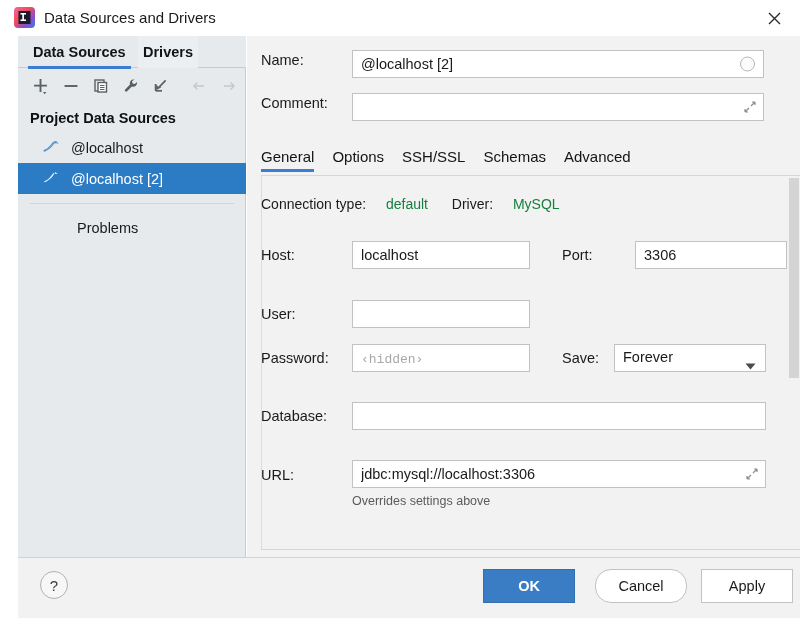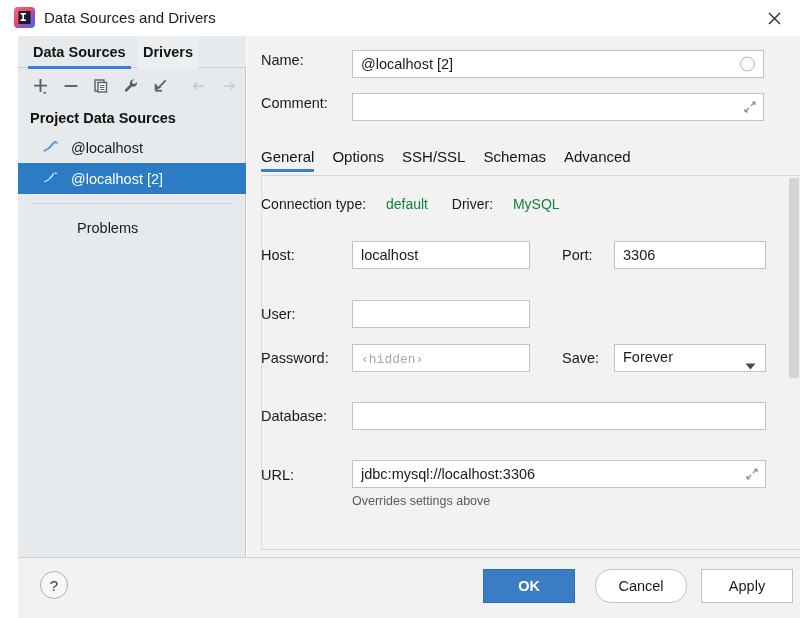--- a/index.html
+++ b/index.html
@@ -447,21 +447,21 @@
       </div>
 
       <div class="field-row" style="left:14px; top:211px;">
         <span class="flabel">Host:</span>
       </div>
       <input class="inp" style="position: absolute; left: 105px; top: 205px; width: 178px;" type="text" value="localhost">
 
       <div class="field-row" style="left:315px; top:211px;">
         <span class="flabel">Port:</span>
       </div>
-      <input class="inp" style="position: absolute; left: 367px; top: 205px; width: 152px;" type="text" value="3306">
+      <input class="inp" style="position: absolute; left: 388px; top: 205px; width: 152px;" type="text" value="3306">
 
       <div class="field-row" style="left:14px; top:270px;">
         <span class="flabel">User:</span>
       </div>
       <input class="inp" style="position: absolute; left: 105px; top: 264px; width: 178px;" type="text" value="">
 
       <div class="field-row" style="left:14px; top:314px;">
         <span class="flabel">Password:</span>
       </div>
       <input class="inp mono-ph" style="position: absolute; left: 105px; top: 308px; width: 178px;" type="text" placeholder="‹hidden›">

